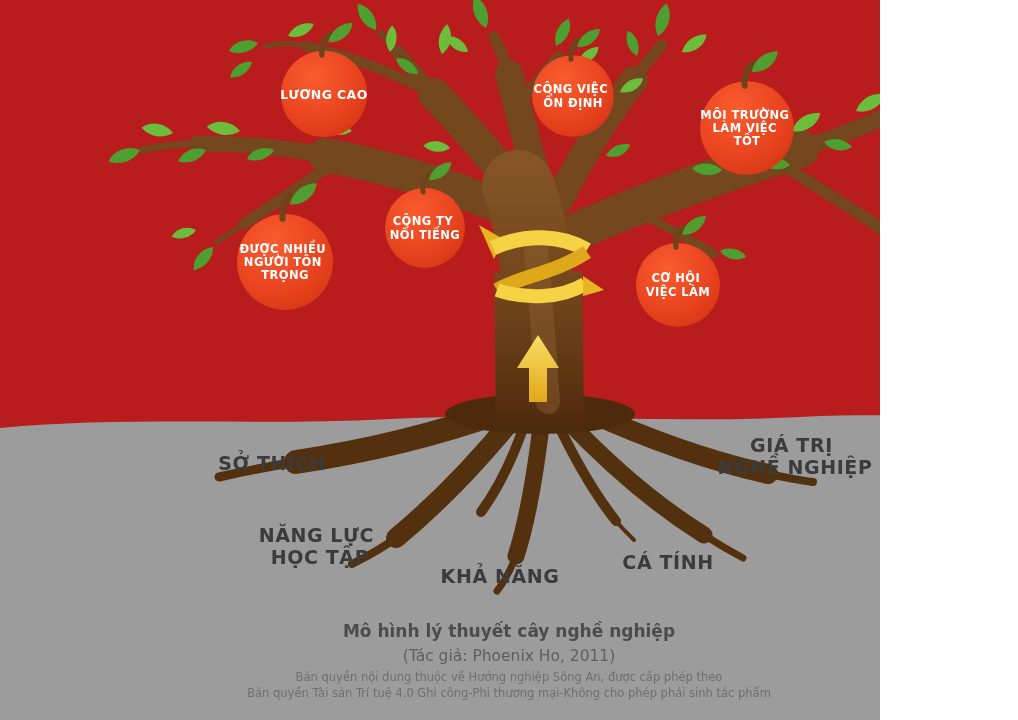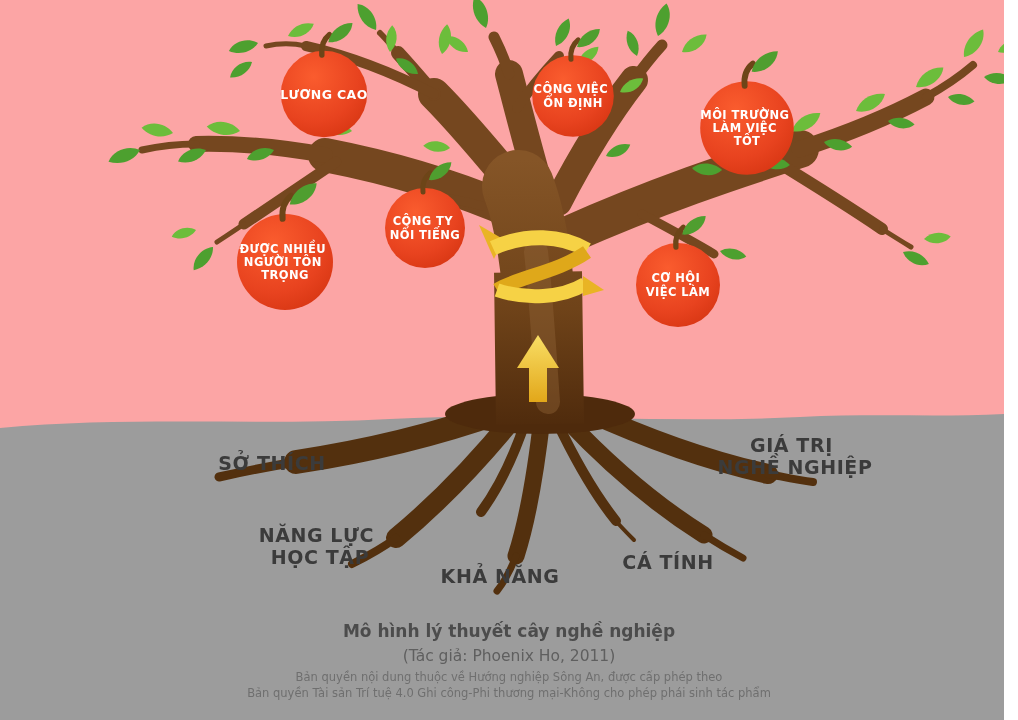--- a/index.html
+++ b/index.html
@@ -1,16 +1,16 @@
 <!DOCTYPE html>
 <html><head>
 <meta charset="utf-8">
 <style>
   html,body{margin:0;padding:0;background:#ffffff;}
-  .stage{position:relative;width:1004px;height:720px;background:#fca5a5;overflow:hidden;
+  .stage{position:relative;width:880px;height:720px;background:#b91c1c;overflow:hidden;
          font-family:"DejaVu Sans","Liberation Sans",sans-serif;}
   svg{display:block;}
   .apple-label{font-family:"DejaVu Sans","Liberation Sans",sans-serif;font-weight:700;
                fill:#ffffff;text-anchor:middle;letter-spacing:.4px;}
   .fs12{font-size:12.5px;}
   .fs11{font-size:11.5px;}
   .root-label{font-family:"DejaVu Sans","Liberation Sans",sans-serif;font-weight:700;
               font-size:19px;fill:#3b3b3b;text-anchor:middle;letter-spacing:.6px;}
   .cap-title{font-family:"DejaVu Sans","Liberation Sans",sans-serif;font-weight:700;
              font-size:17px;fill:#4c4c4c;text-anchor:middle;}

